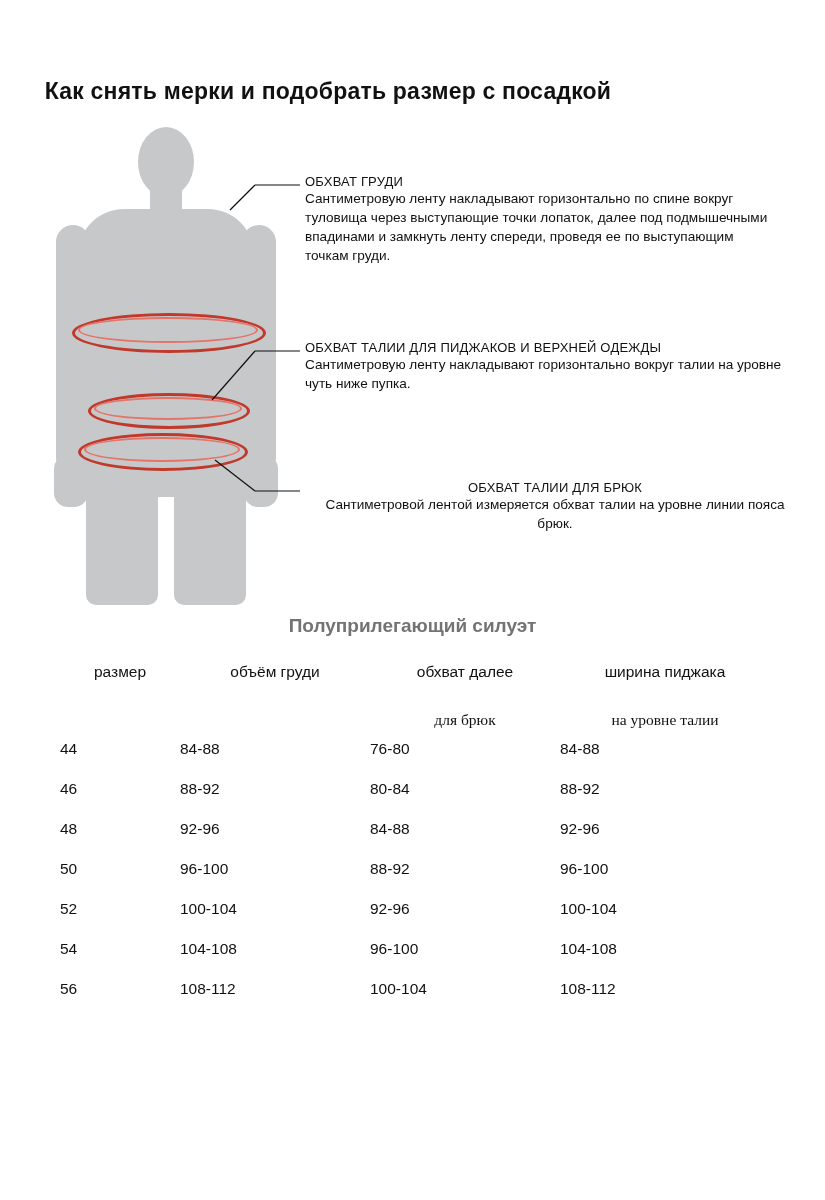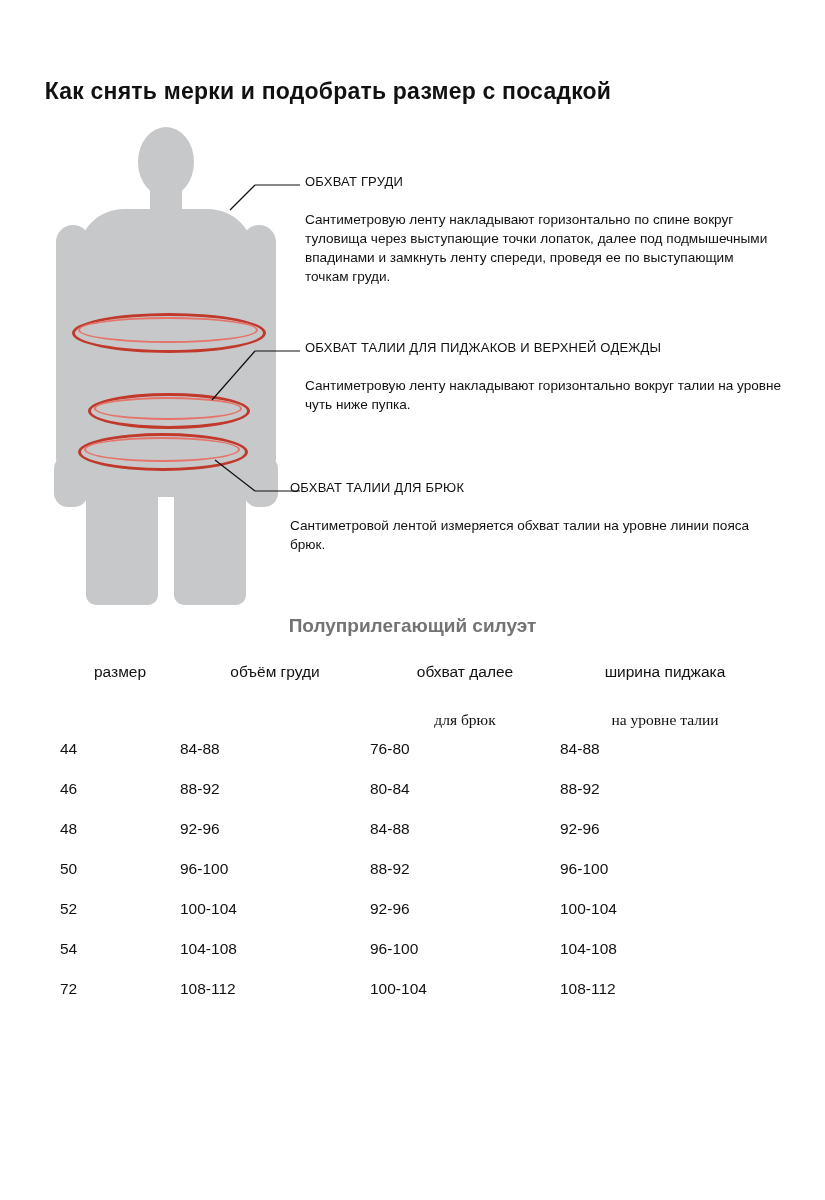--- a/index.html
+++ b/index.html
@@ -181,26 +181,26 @@
   .callout-title {
     font-size: 13px;
     color: #111111;
     letter-spacing: 0.2px;
     white-space: nowrap;
   }
   .callout-body {
     font-size: 13.6px;
     color: #111111;
     line-height: 19px;
-    margin-top: 21px;
+    margin-top: 0;
   }
 
   #callout-chest { left: 305px; top: 174px; width: 470px; }
   #callout-waist-jacket { left: 305px; top: 340px; width: 490px; }
-  #callout-waist-trousers { left: 290px; top: 480px; width: 470px; }
+  #callout-waist-trousers { left: 320px; top: 480px; width: 470px; text-align: center; }
 
   
   #table-title {
     position: absolute;
     top: 615px;
     left: 0;
     width: 825px;
     text-align: center;
     font-size: 19px;
     font-weight: bold;
@@ -340,19 +340,19 @@
         <td>92-96</td>
         <td>100-104</td>
       </tr>
       <tr>
         <td>54</td>
         <td>104-108</td>
         <td>96-100</td>
         <td>104-108</td>
       </tr>
       <tr>
-        <td>72</td>
+        <td>56</td>
         <td>108-112</td>
         <td>100-104</td>
         <td>108-112</td>
       </tr>
     </tbody>
 </table>
 
 </body></html>

